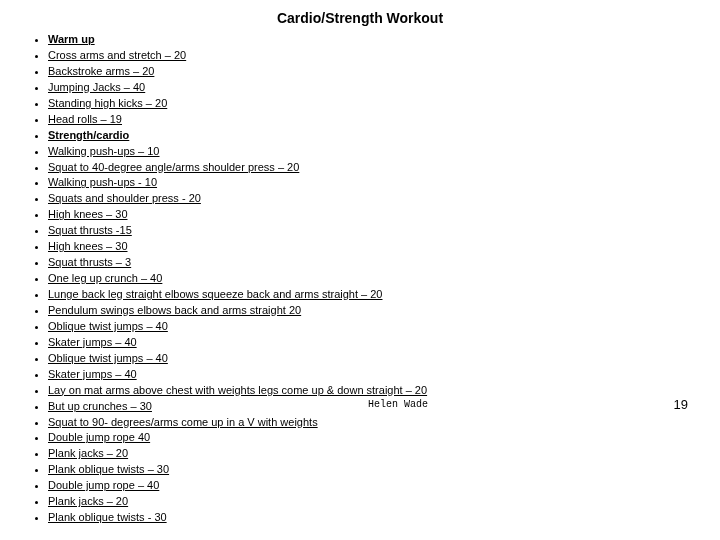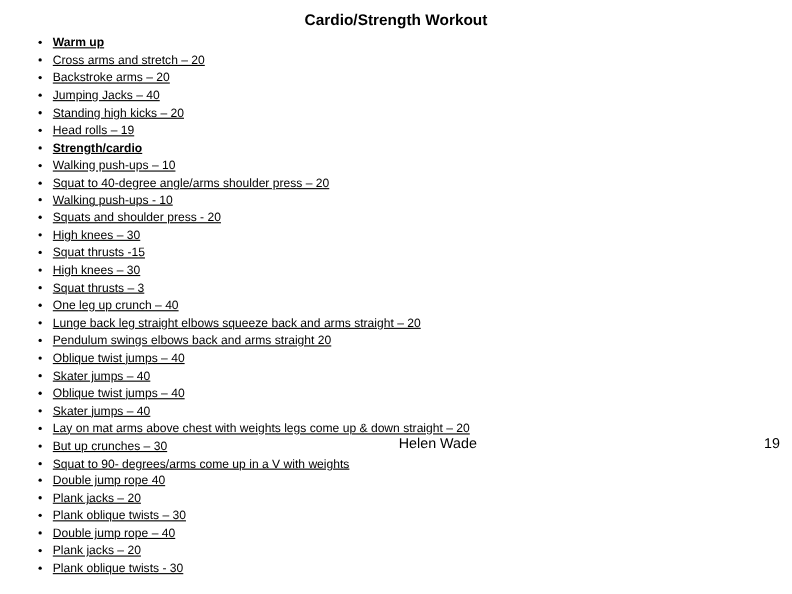--- a/index.html
+++ b/index.html
@@ -36,27 +36,28 @@
     .footer {
       position: absolute;
       bottom: 10px;
       left: 0;
       right: 0;
       display: flex;
       justify-content: center;
       align-items: center;
     }
     .footer-name {
-      font-size: 13px;
+      font-size: 10px;
       font-weight: normal;
       margin-left: 76px;
+      font-family: Liberation Mono, monospace;
     }
     .footer-number {
       position: absolute;
-      right: 11px;
+      right: 32px;
       font-size: 13px;
       text-align: center;
     }
   </style>
 </head>
 <body>
 
 <div class="page">
   <h1>Cardio/Strength Workout</h1>
 

